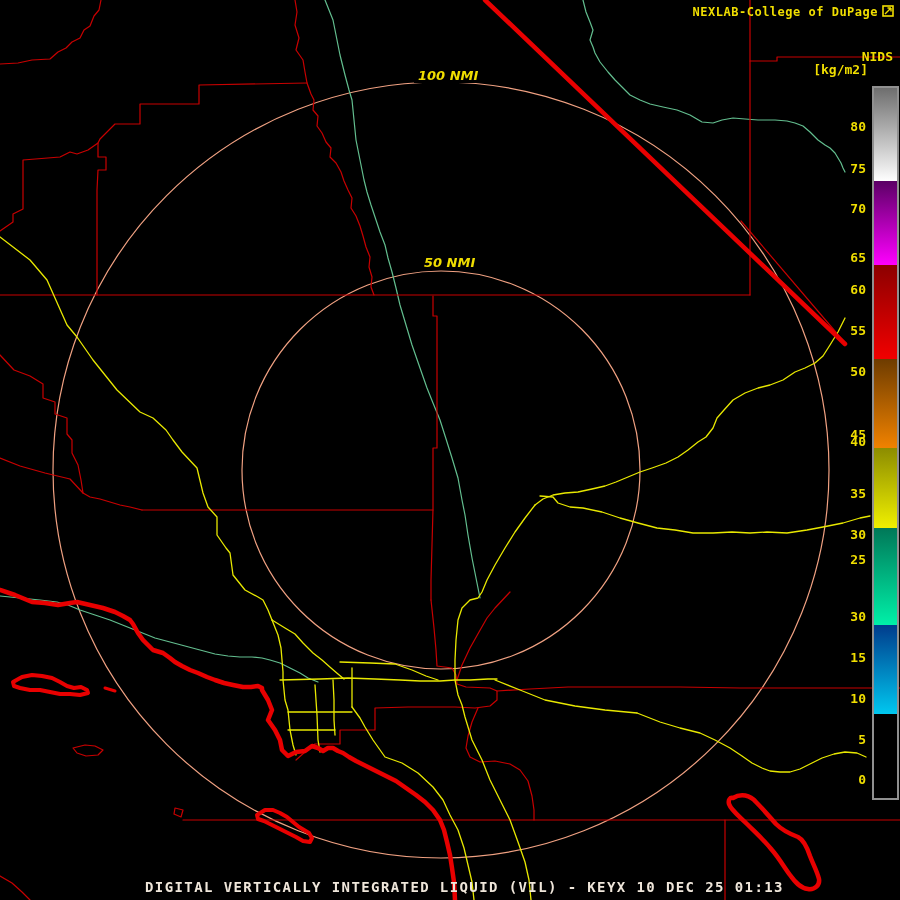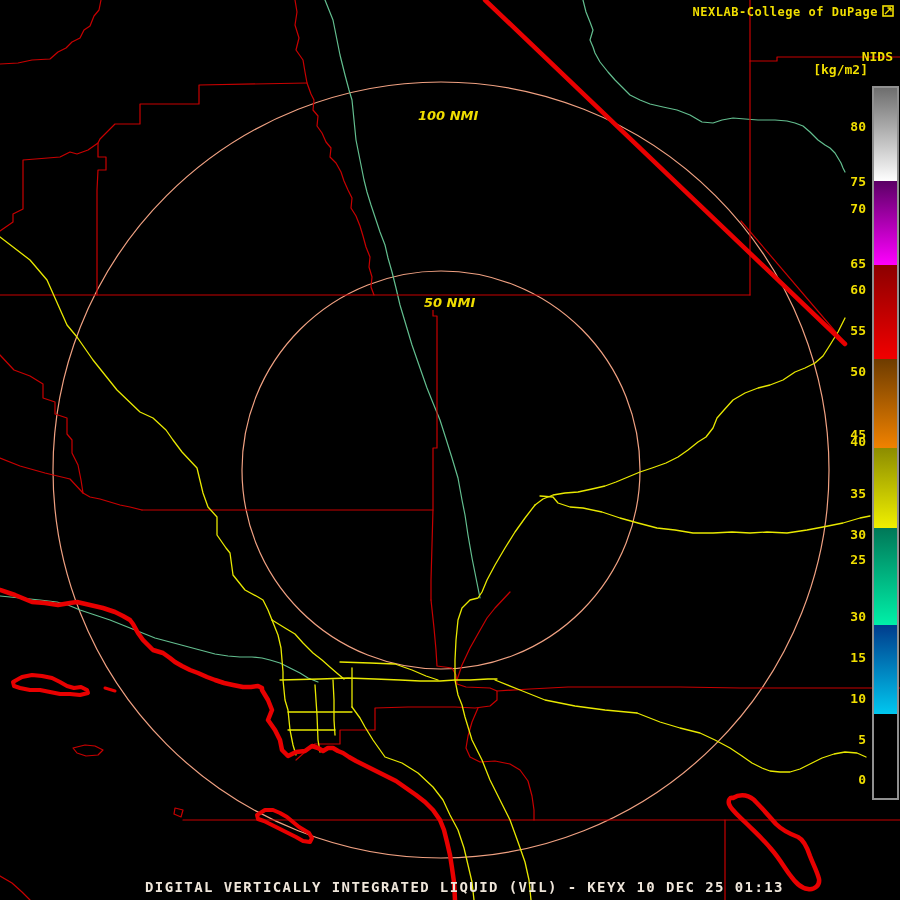--- a/index.html
+++ b/index.html
@@ -8,21 +8,21 @@
     background:var(--background,#000);
     font-family:"DejaVu Sans Mono","Liberation Mono",monospace;
   }
   #mapsvg{position:absolute;left:0;top:0;width:900px;height:900px;}
   .ovl{position:absolute;white-space:nowrap;}
   .ytext{color:var(--label_yellow,#F0DE00);font-weight:bold;font-size:13px;line-height:14px;}
   .hdr{font-size:12px;letter-spacing:.5px;}
   .ringlab{
     color:var(--label_yellow,#F0DE00);background:var(--background,#000);
     font-family:"DejaVu Sans","Liberation Sans",sans-serif;
-    font-style:italic;font-weight:bold;font-size:13px;line-height:14px;padding:0 4px;margin-top:40px;
+    font-style:italic;font-weight:bold;font-size:13px;line-height:14px;padding:0 4px;
   }
   #footer-title{
     left:145px;top:879px;color:var(--footer_text,#EFE6DA);
     font-size:14px;letter-spacing:1.4px;font-weight:bold;line-height:16px;
   }
   #brand{top:5px;right:6px;display:flex;align-items:flex-start;gap:4px;}
   #nids{top:50px;right:7px;}
   #units{top:63px;right:32px;}
   #colorbar{
     position:absolute;left:872px;top:86px;width:27px;height:714px;
@@ -128,23 +128,23 @@
     </span>
   </div>
   <div id="nids" class="ovl ytext">NIDS</div>
   <div id="units" class="ovl ytext">[kg/m2]</div>
 
   <div id="colorbar">
     <div id="colorbar-grad" style="background: linear-gradient(rgb(110, 110, 110) 0%, rgb(255, 255, 255) 13.16%, rgb(92, 0, 102) 13.16%, rgb(255, 0, 255) 24.94%, rgb(140, 0, 0) 24.94%, rgb(242, 0, 0) 38.22%, rgb(110, 60, 0) 38.22%, rgb(240, 130, 0) 50.69%, rgb(140, 140, 0) 50.69%, rgb(240, 240, 0) 62.01%, rgb(0, 120, 88) 62.01%, rgb(0, 240, 168) 75.63%, rgb(0, 60, 140) 75.63%, rgb(0, 200, 240) 88.22%, rgb(0, 0, 0) 88.22%, rgb(0, 0, 0) 100%);"></div>
   </div>
   <div id="colorbar-ticks">
       <div class="cbtick" style="top: 118.847px;">80</div>
-      <div class="cbtick" style="top: 174px;">75</div>
+      <div class="cbtick" style="top: 161px;">75</div>
       <div class="cbtick" style="top: 200.54px;">70</div>
-      <div class="cbtick" style="top: 256px;">65</div>
+      <div class="cbtick" style="top: 250px;">65</div>
       <div class="cbtick" style="top: 282.233px;">60</div>
       <div class="cbtick" style="top: 323.08px;">55</div>
       <div class="cbtick" style="top: 363.927px;">50</div>
       <div class="cbtick" style="top: 427px;">45</div>
       <div class="cbtick" style="top: 434px;">40</div>
       <div class="cbtick" style="top: 486.467px;">35</div>
       <div class="cbtick" style="top: 527.314px;">30</div>
       <div class="cbtick" style="top: 552px;">25</div>
       <div class="cbtick" style="top: 609.007px;">30</div>
       <div class="cbtick" style="top: 649.854px;">15</div>

